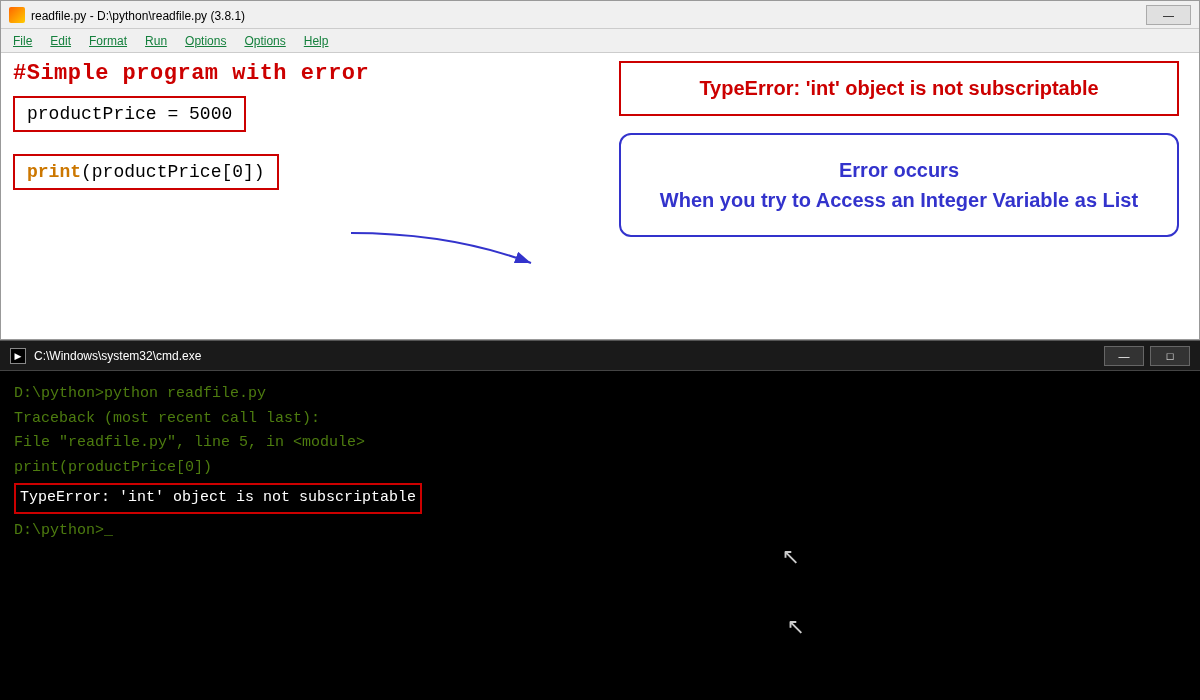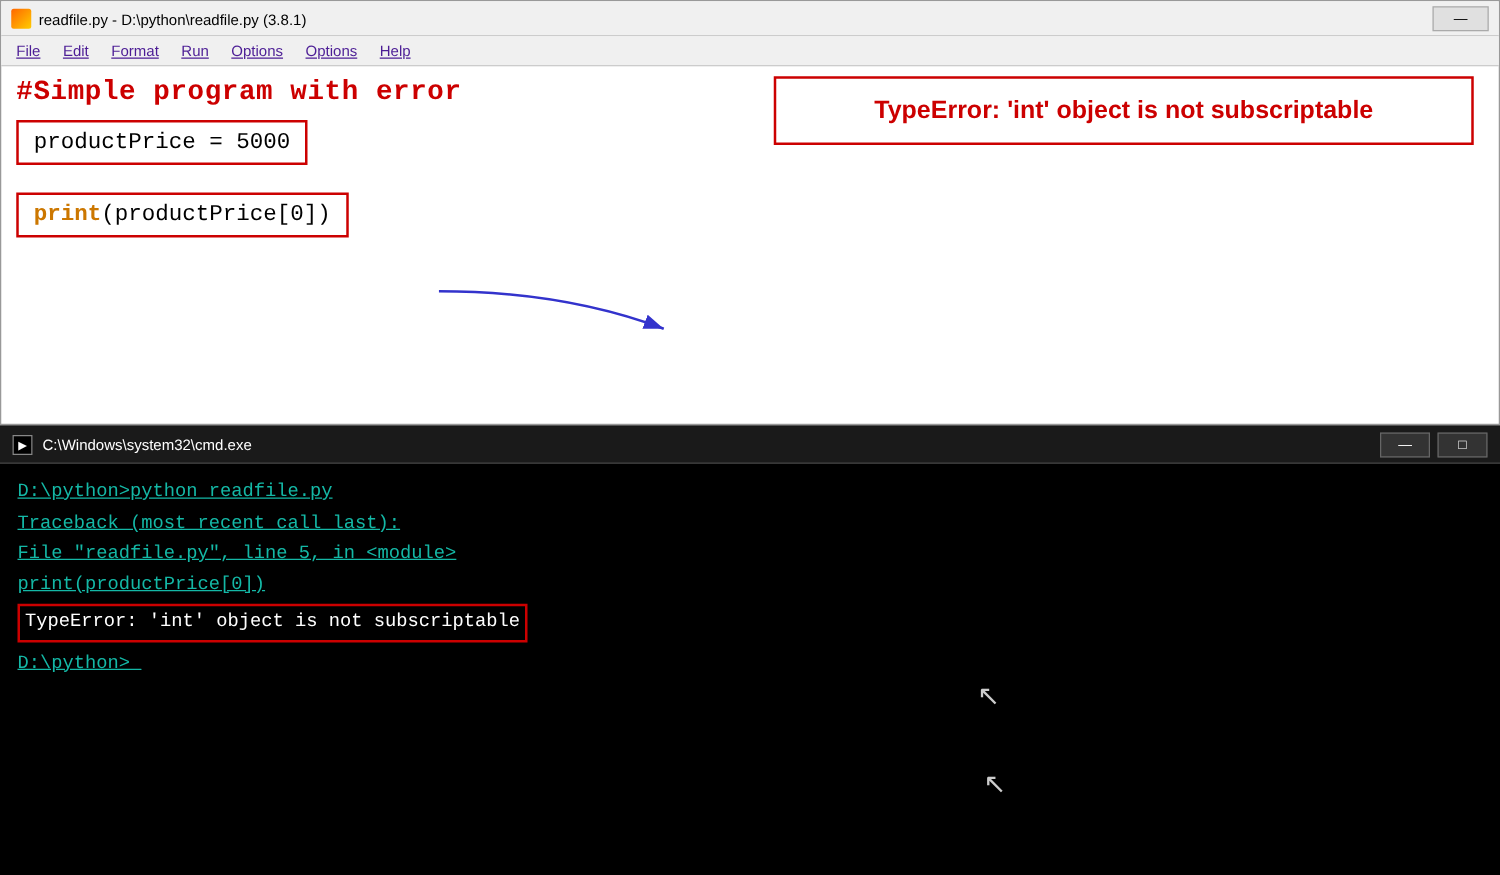--- a/index.html
+++ b/index.html
@@ -63,21 +63,21 @@
       border-bottom: 1px solid #ccc;
       display: flex;
       align-items: center;
       padding: 0 4px;
       gap: 2px;
     }
 
     .menu-item {
       padding: 2px 8px;
       font-size: 12px;
-      color: #4c1d95;
+      color: #15803d;
       cursor: pointer;
       text-decoration: underline;
     }
 
     .editor-content {
       padding: 8px 12px;
       position: relative;
       height: calc(340px - 52px);
     }
 
@@ -215,21 +215,21 @@
     }
 
     .cmd-content {
       padding: 12px 14px;
       font-family: 'Courier New', Courier, monospace;
       font-size: 15px;
       color: #c0c0c0;
       line-height: 1.5;
     }
 
-    .cmd-white { color: #14b8a6; text-decoration: underline; }
+    .cmd-white { color: #4d7c0f; }
     .cmd-line { margin-bottom: 2px; }
 
     .cmd-error-box {
       border: 2px solid #cc0000;
       display: inline-block;
       padding: 2px 4px;
       margin-top: 2px;
     }
 
     .cmd-error-line {
@@ -285,20 +285,24 @@
           <polygon points="0 0, 8 3, 0 6" fill="#3333cc"></polygon>
         </marker>
       </defs>
       <path d="M 0 10 Q 100 10 180 40" stroke="#3333cc" stroke-width="2" fill="none" marker-end="url(#arrowhead)"></path>
     </svg>
 
     <div class="error-type-box">
       <span>TypeError: 'int' object is not subscriptable</span>
     </div>
 
+    <div class="error-desc-box">
+      <div>Error occurs</div>
+      <div>When you try to Access an Integer Variable as List</div>
+    </div>
 
   </div>
 </div>
 
 <div class="cmd-window">
 
   <div class="cmd-titlebar">
     <div class="cmd-titlebar-left">
       <div class="cmd-icon">
         <span style="font-size:9px;">▶</span>

